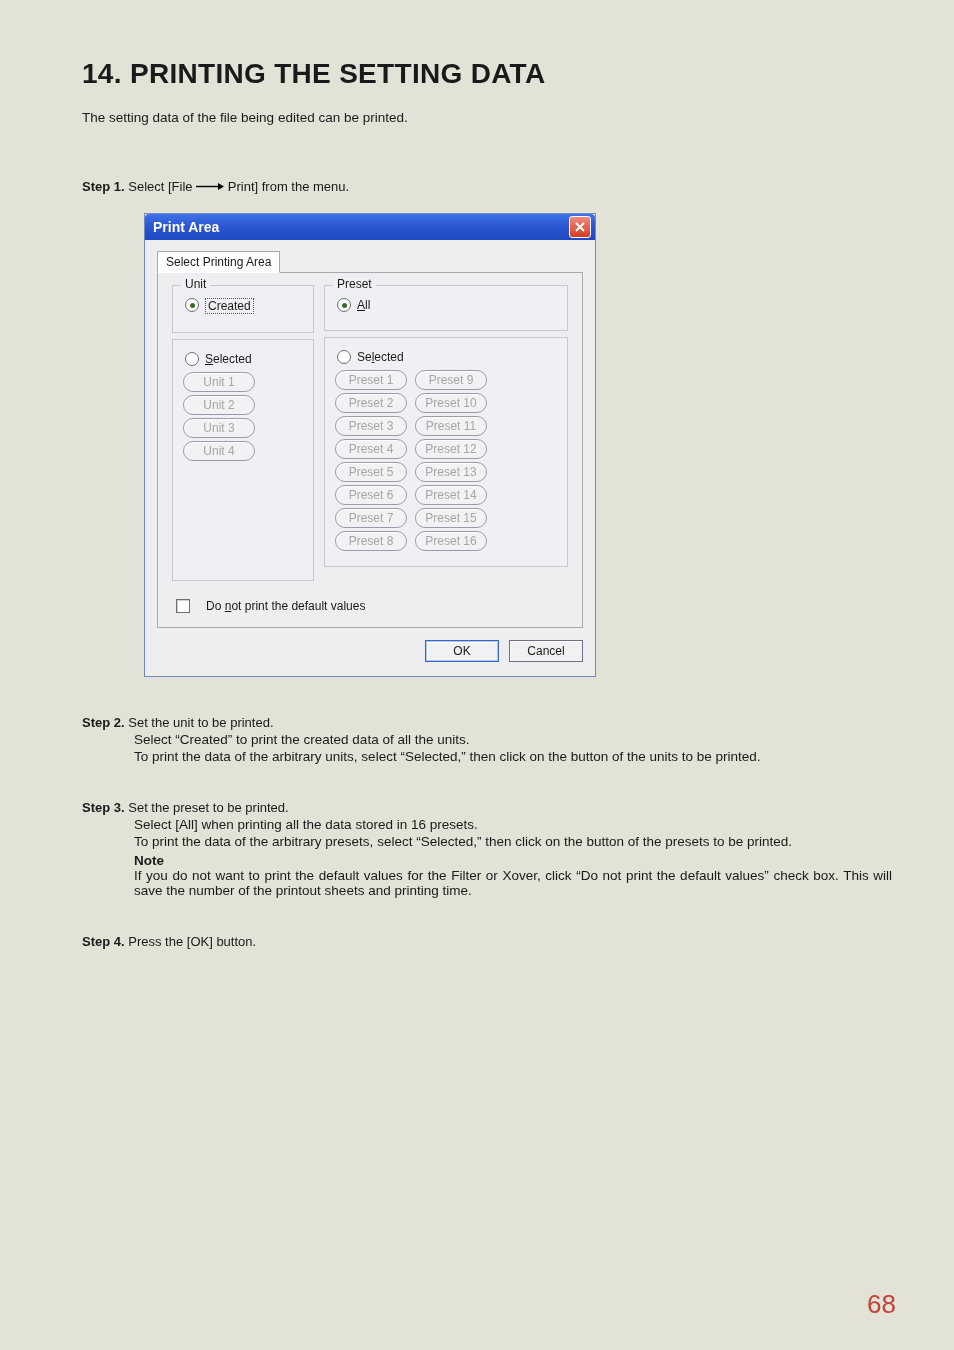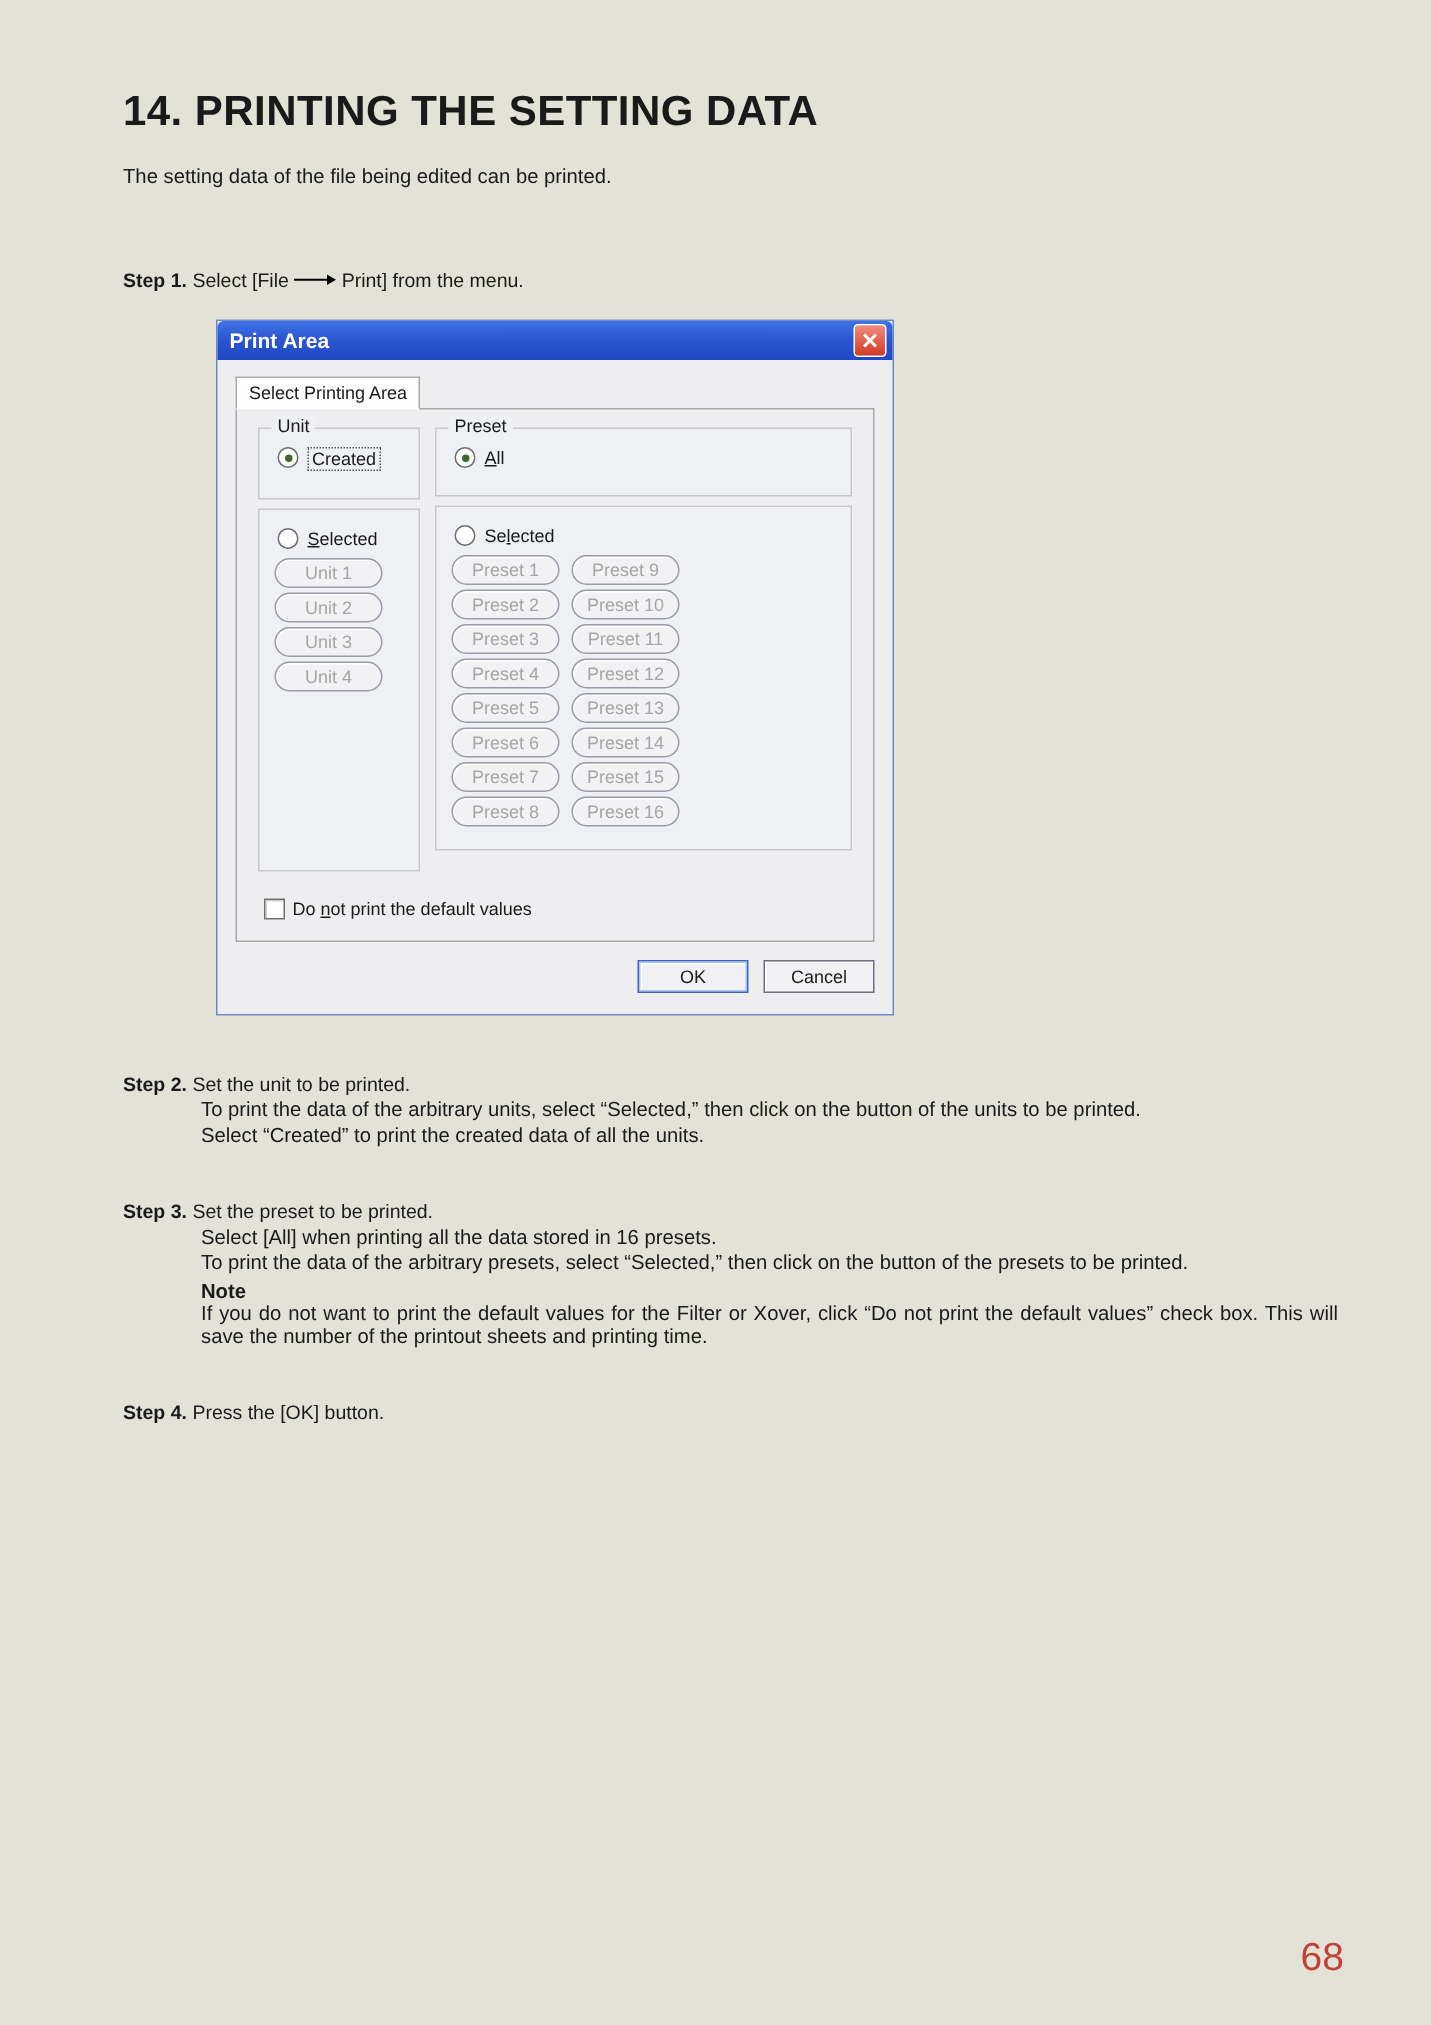--- a/index.html
+++ b/index.html
@@ -106,21 +106,21 @@
   }
   .groupbox > .legend {
     position: absolute;
     top: -9px;
     left: 8px;
     background: #eef0f3;
     padding: 0 4px;
     font-size: 12px;
   }
   .row { display: flex; gap: 10px; align-items: flex-start; }
-  .col-unit { width: 108px; }
+  .col-unit { width: 142px; }
   .col-preset { flex: 1; }
   .radio-row {
     display: flex;
     align-items: flex-start;
     gap: 6px;
     font-size: 12px;
     margin: 6px 0 6px 2px;
   }
   .radio {
     width: 12px; height: 12px;
@@ -155,21 +155,21 @@
   .btn.disabled {
     color: #a6a6a6;
     background: #f2f2f4;
     border-radius: 10px;
   }
   .unit-list { margin-top: 4px; }
   .preset-cols { display: flex; gap: 8px; margin-top: 4px; }
   .check-row {
     display: flex;
     align-items: center;
-    gap: 5px;
+    gap: 16px;
     font-size: 12px;
     margin-top: 12px;
     margin-left: 4px;
   }
   .checkbox {
     width: 12px; height: 12px;
     border: 1px solid #6e6e6e;
     background: #fff;
     box-shadow: inset 1px 1px 0 #d0d0d0;
   }
@@ -316,22 +316,22 @@
         <div class="dlg-btn">Cancel</div>
       </div>
     </div>
   </div>
 
   <div class="steps step-block">
     <div class="step-line">
       <span class="step-label">Step 2.</span>
       <span class="step-text">Set the unit to be printed.</span>
     </div>
+    <div class="step-indent">Select “Created” to print the created data of all the units.</div>
     <div class="step-indent just">To print the data of the arbitrary units, select “Selected,” then click on the button of the units to be printed.</div>
-    <div class="step-indent">Select “Created” to print the created data of all the units.</div>
   </div>
 
   <div class="steps step-block">
     <div class="step-line">
       <span class="step-label">Step 3.</span>
       <span class="step-text">Set the preset to be printed.</span>
     </div>
     <div class="step-indent">Select [All] when printing all the data stored in 16 presets.</div>
     <div class="step-indent just">To print the data of the arbitrary presets, select “Selected,” then click on the button of the presets to be printed.</div>
     <div class="note-label">Note</div>

